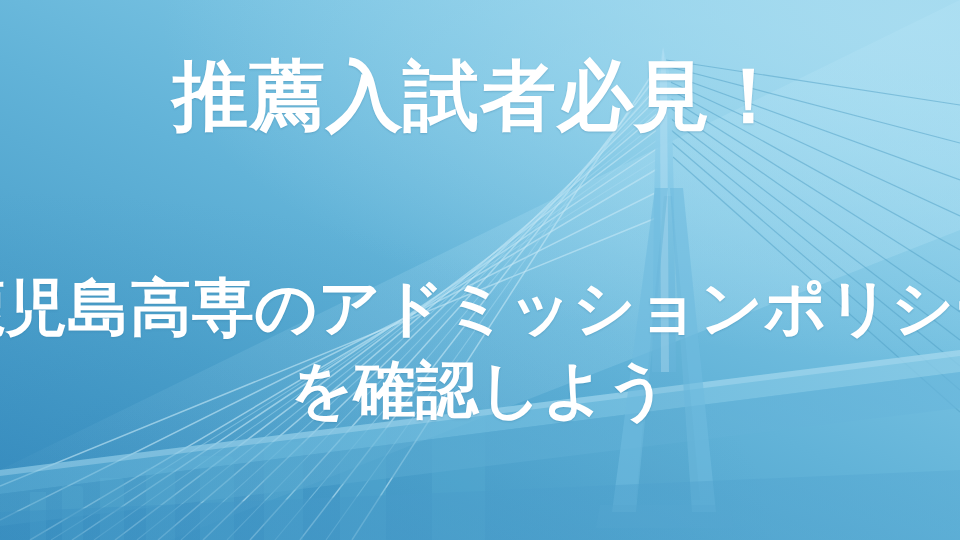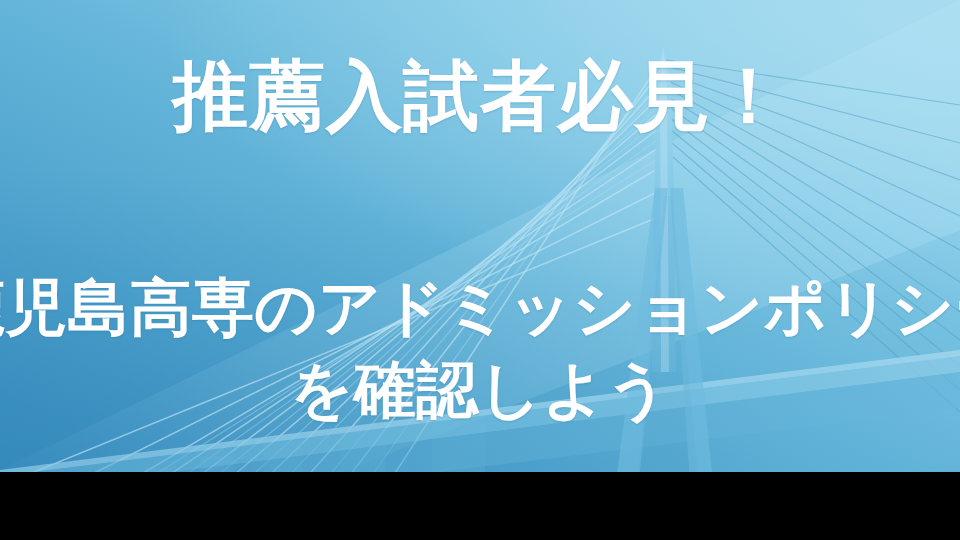--- a/index.html
+++ b/index.html
@@ -4,21 +4,21 @@
 <title>推薦入試者必見！</title>
 <style>
   html, body {
     margin: 0;
     padding: 0;
     background: #000;
   }
   #slide {
     position: relative;
     width: 960px;
-    height: 472px;
+    height: 540px;
     overflow: hidden;
     font-family: "Liberation Sans", "DejaVu Sans", sans-serif;
     background: #0369a1;
   }
 
   
   .bg-base {
     position: absolute;
     inset: 0;
     background:

